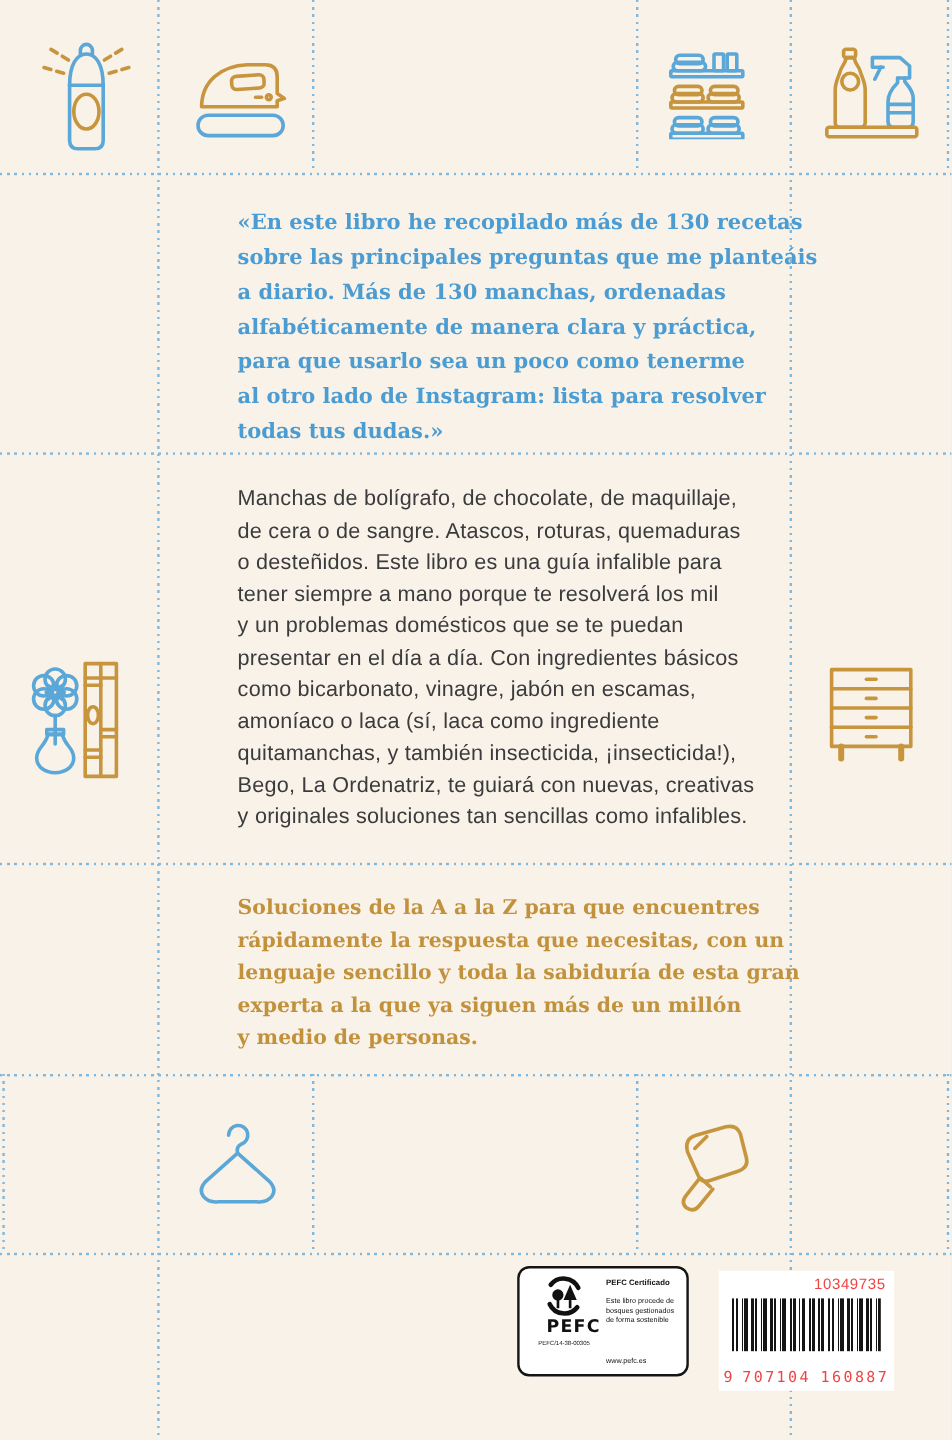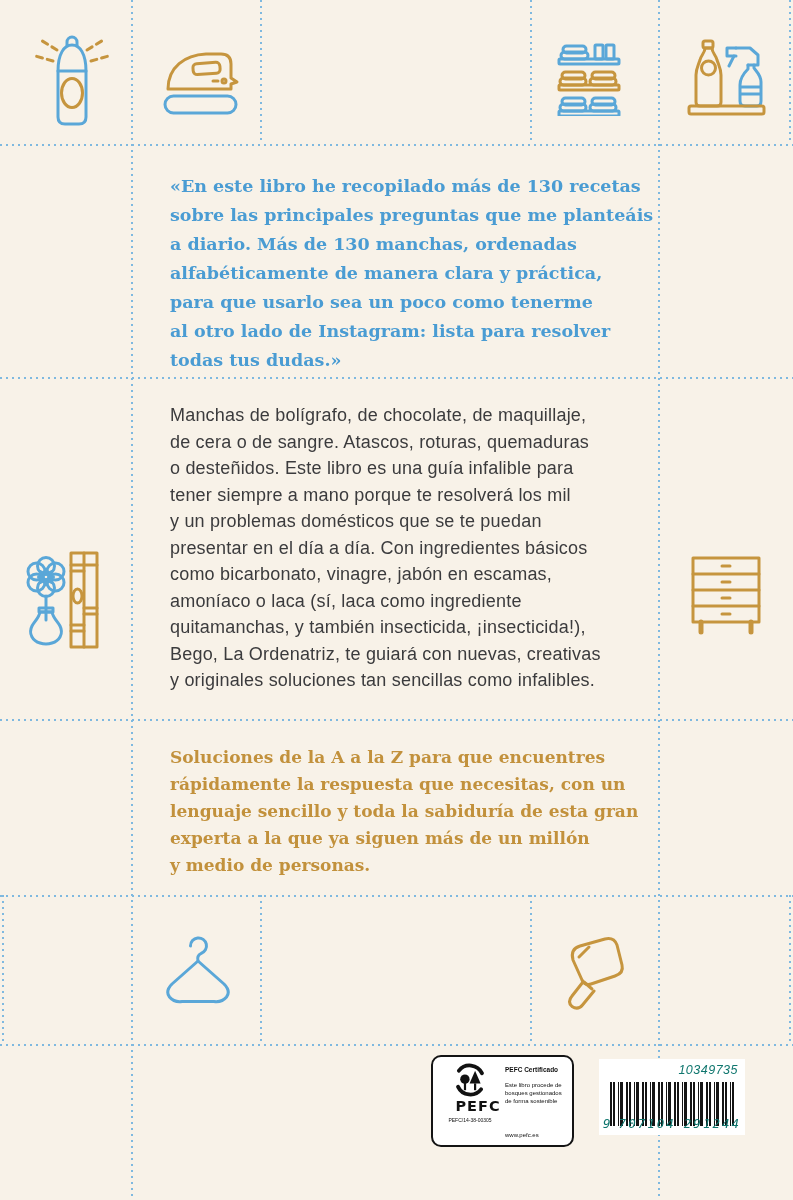--- a/index.html
+++ b/index.html
@@ -18,21 +18,21 @@
 
   
   .icon{position:absolute;}
   .icon svg{display:block;width:100%;height:100%;}
   .st{fill:none;stroke-linecap:round;stroke-linejoin:round;stroke-width:3;}
   .blue{stroke:var(--iconblue);}
   .gold{stroke:var(--icongold);}
   .dash{stroke-dasharray:6 5;}
 
   
-  .txt{position:absolute;white-space:pre-line;}
+  .txt{position:absolute;white-space:pre-line;margin-left:28px;}
   .quote{left:170px;top:172px;width:485px;color:var(--blue);
     font-family:"DejaVu Serif",serif;font-weight:bold;font-size:17.5px;line-height:29px;}
   .descr{left:170px;top:402px;width:488px;color:var(--dark);
     font-family:"Liberation Sans",sans-serif;font-size:18px;line-height:26.5px;letter-spacing:.2px;}
   .highlight{left:170px;top:744px;width:488px;color:var(--gold);
     font-family:"DejaVu Serif",serif;font-weight:bold;font-size:17px;line-height:27px;}
 
   
   .planeta{position:absolute;left:150px;top:1103px;height:44px;display:flex;align-items:center;gap:8px;color:var(--ink);}
   .planeta .wordmark{font-family:"DejaVu Sans",sans-serif;font-size:27px;font-weight:600;letter-spacing:.5px;}
@@ -45,21 +45,21 @@
   .pefc-left{width:60px;display:flex;flex-direction:column;align-items:center;}
   .pefc-left svg{width:38px;height:34px;}
   .pefc-acronym{font-family:"DejaVu Sans",sans-serif;font-weight:bold;font-size:14.5px;letter-spacing:1px;line-height:15px;margin-top:2px;padding-left:16px;}
   .pefc-license{font-size:5px;margin-top:3px;white-space:nowrap;}
   .pefc-right{flex:1;display:flex;flex-direction:column;padding-left:5px;padding-top:3px;}
   .pefc-title{font-size:6.5px;font-weight:bold;}
   .pefc-body{font-size:6px;line-height:8px;margin-top:8px;white-space:pre-line;}
   .pefc-url{font-size:6px;margin-top:auto;margin-bottom:3px;}
 
   
-  .bcbox{position:absolute;left:599px;top:1059px;width:146px;height:76px;background:#fff;color:#0f766e;font-style:italic;}
+  .bcbox{position:absolute;left:599px;top:1059px;width:146px;height:100px;background:#fff;color:#ef4444;}
   .bc-top{position:absolute;top:4px;right:7px;font-size:12.5px;letter-spacing:.5px;font-family:"Liberation Sans",sans-serif;}
   .bc-bars{position:absolute;left:11px;top:23px;width:124px;height:44px;
     background-image:repeating-linear-gradient(to right,#141414 0 2px,#fff 2px 3px,#141414 3px 5px,#fff 5px 8px,#141414 8px 9px,#fff 9px 10px,#141414 10px 13px,#fff 13px 16px);}
   .bc-digits{position:absolute;left:4px;bottom:4px;width:138px;display:flex;justify-content:space-between;
     font-family:"DejaVu Sans Mono",monospace;font-size:12.5px;}
   .bc-digits .grp{letter-spacing:2px;}
 </style>
 </head>
 <body>
 
@@ -278,17 +278,17 @@
       <div class="pefc-url">www.pefc.es</div>
     </div>
   </div>
 
   <div class="bcbox">
     <div class="bc-top">10349735</div>
     <div class="bc-bars"></div>
     <div class="bc-digits">
       <span>9</span>
       <span class="grp">707104</span>
-      <span class="grp">291244</span>
+      <span class="grp">160887</span>
     </div>
   </div>
 
 </div>
 
 </body></html>

